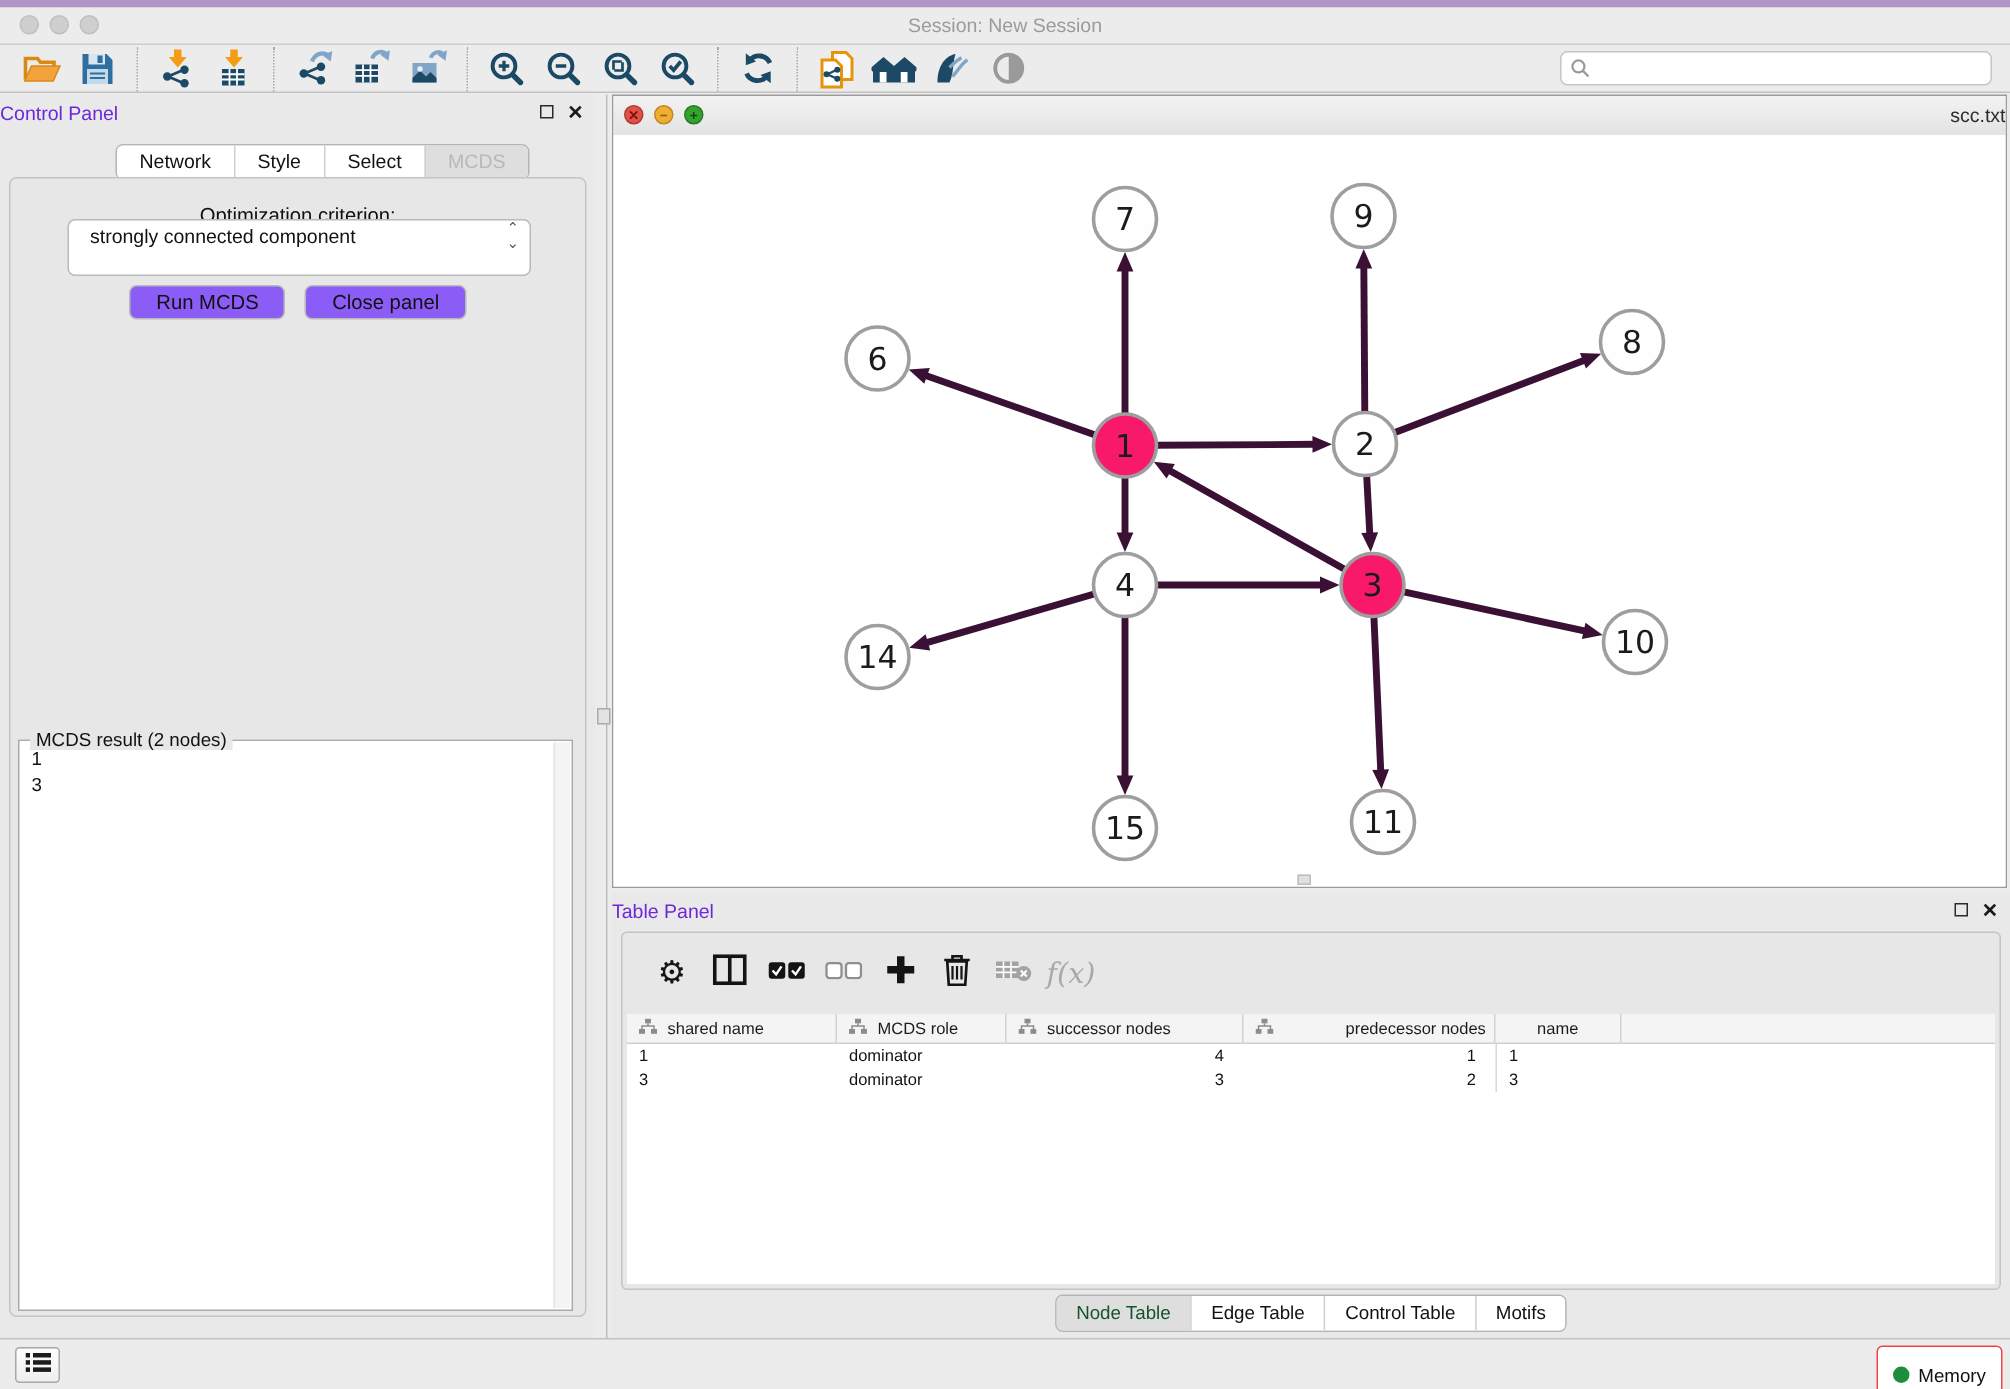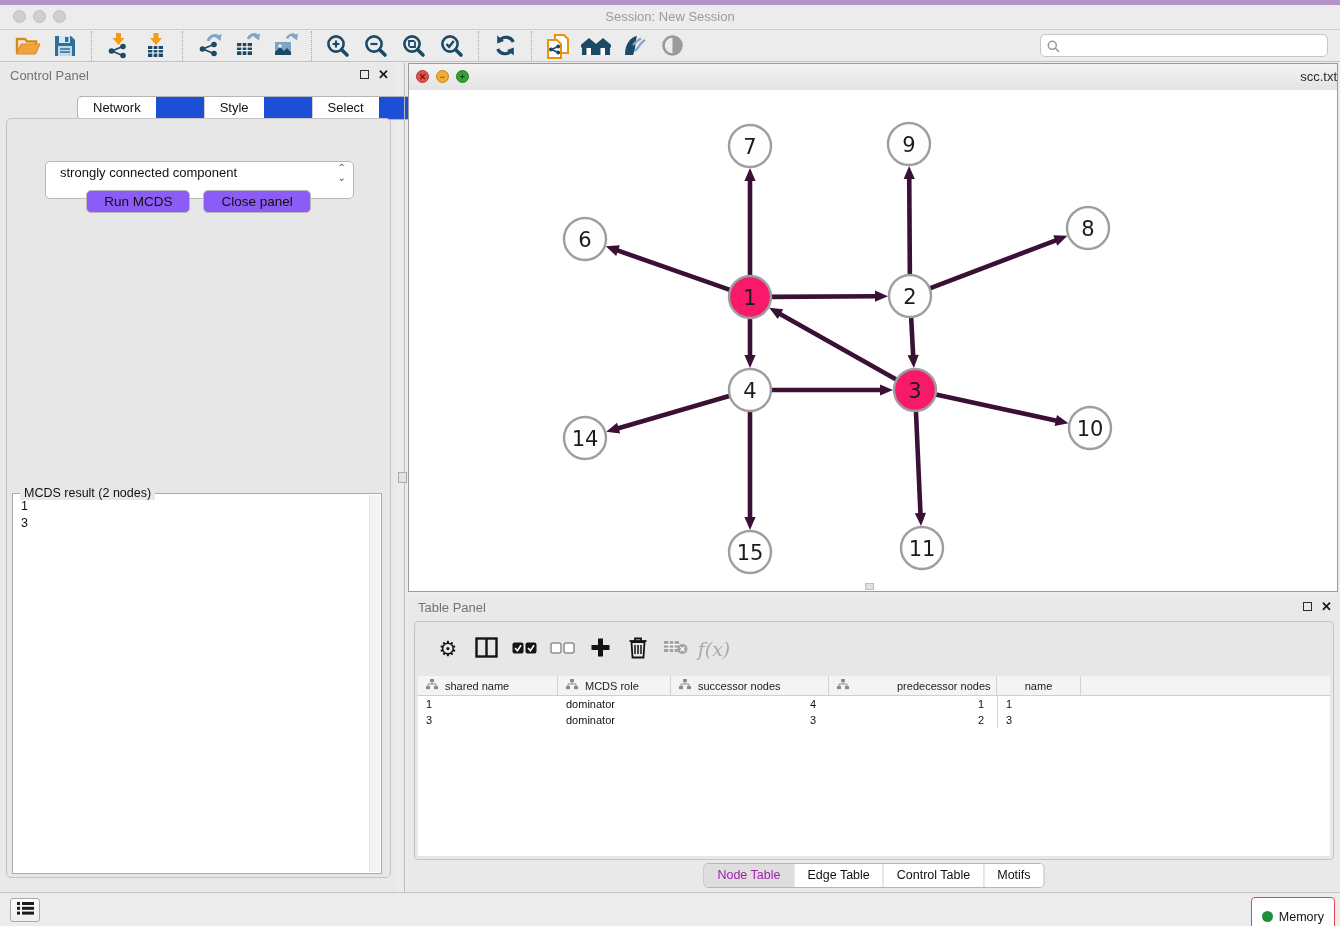--- a/index.html
+++ b/index.html
@@ -18,32 +18,32 @@
   .tbtn{width:38px;height:30px;display:flex;align-items:center;justify-content:center;flex:0 0 auto;}
   .tbtn svg{display:block;}
   .tsep{width:0;height:30px;border-left:1px dotted #a8a8a8;margin:0 7px;flex:0 0 auto;}
   .search-wrap{margin-left:auto;margin-right:12px;position:relative;width:288px;height:23px;}
   .search-input{width:100%;height:100%;box-sizing:border-box;border:1px solid #c6c6c6;border-radius:5px;
                 background:#fff;padding:0 8px 0 24px;font-size:12px;font-family:"Liberation Sans",sans-serif;outline:none;}
   .search-glass{position:absolute;left:7px;top:5px;}
   
   .control-panel{position:absolute;left:0;top:63px;width:397px;height:829px;background:#e9e9e9;}
   .panel-head{position:relative;height:26px;}
-  .panel-head .ph-title{position:absolute;left:10px;top:5px;font-size:13px;color:#737373;}
+  .panel-head .ph-title{position:absolute;left:0;top:5px;font-size:13px;color:#6d28d9;}
   .ph-icons{position:absolute;right:8px;top:6px;display:flex;gap:9px;align-items:center;}
   .float-ic{width:9px;height:9px;border:1.6px solid #2a2a2a;box-sizing:border-box;}
   .close-ic{font-size:13px;font-weight:bold;color:#1a1a1a;line-height:11px;}
   .cp-tabs{position:absolute;left:77px;top:33px;display:flex;height:22px;
-           border:1px solid #b5b5b5;border-radius:5px;overflow:hidden;background:#1d4ed8;gap:48px;}
+           border:1px solid #b5b5b5;border-radius:5px;overflow:hidden;background:#ffffff;}
   .cp-tab{padding:0 15px;line-height:21px;font-size:13px;color:#111;background:#fff;border-left:1px solid #cfcfcf;}
   .cp-tab:first-child{border-left:none;}
   .cp-tab.active{background:#dedede;color:#b8b8b8;}
   .cp-pane{position:absolute;left:6px;right:6px;top:55px;bottom:14px;border:1px solid #c4c4c4;border-radius:5px;background:#e7e7e7;}
   .opt-label{position:absolute;top:17px;left:0;right:0;text-align:center;font-size:13.5px;color:#111;}
-  .criterion{position:absolute;top:42px;left:38px;width:309px;height:38px;background:#fff;border:1px solid #b9b9b9;
+  .criterion{position:absolute;top:27px;left:38px;width:309px;height:38px;background:#fff;border:1px solid #b9b9b9;
              border-radius:5px;box-sizing:border-box;font-size:13px;line-height:21px;padding-left:14px;color:#111;}
   .criterion .updown{position:absolute;right:7px;top:1px;font-size:10px;color:#555;line-height:10px;text-align:center;}
   .btn-row{position:absolute;top:71px;left:0;right:0;display:flex;justify-content:center;gap:13px;}
   .mac-btn{height:23px;background:#8b5cf6;border:1px solid #b9b9b9;border-radius:5px;font-size:13.5px;
            font-family:"Liberation Sans",sans-serif;padding:0 17px;color:#111;line-height:21px;}
   .result-group{position:absolute;left:5px;right:8px;top:374px;bottom:3px;border:1px solid #ababab;background:#fff;}
   .result-legend{position:absolute;top:-8px;left:7px;background:#e7e7e7;padding:0 4px;font-size:12.5px;color:#111;}
   .result-lines{position:absolute;top:4px;left:8px;right:16px;font-size:12.5px;line-height:17px;color:#111;}
   .result-scrollbar{position:absolute;top:1px;bottom:1px;right:1px;width:10px;background:#f4f4f4;border-left:1px solid #e3e3e3;}
   
@@ -75,21 +75,21 @@
          font-size:11px;color:#1c1c1c;padding-left:8px;gap:7px;overflow:hidden;white-space:nowrap;}
   .tbl-h.center{justify-content:center;padding-left:0;}
   .tbl-row{display:flex;height:16px;}
   .tbl-c{box-sizing:border-box;font-size:11px;color:#111;line-height:16px;padding:0 8px;overflow:hidden;white-space:nowrap;}
   .tbl-c.right{text-align:right;padding-right:13px;}
   .tbl-c.name-col{border-left:1px solid #d8d8d8;}
   .tp-tabs{position:absolute;left:50%;transform:translateX(-50%);bottom:4px;display:flex;height:23px;
            border:1px solid #b5b5b5;border-radius:5px;overflow:hidden;background:#fff;}
   .tp-tab{padding:0 13px;line-height:22px;font-size:12.5px;color:#111;background:#fff;border-left:1px solid #cfcfcf;white-space:nowrap;}
   .tp-tab:first-child{border-left:none;}
-  .tp-tab.active{background:#dedede;color:#a21caf;}
+  .tp-tab.active{background:#dedede;color:#14532d;}
   
   .statusbar{position:absolute;left:0;right:0;top:892px;height:34px;background:#ececec;border-top:1px solid #c2c2c2;}
   .sb-left-btn{position:absolute;left:10px;top:5px;width:30px;height:24px;background:linear-gradient(#fdfdfd,#efefef);
                border:1px solid #a9a9a9;border-radius:3px;display:flex;align-items:center;justify-content:center;box-sizing:border-box;}
   .memory-btn{position:absolute;right:5px;top:4px;height:39px;background:#fff;border:1px solid #ef4444;border-radius:4px;
               display:flex;align-items:center;gap:6px;padding:0 10px;box-sizing:border-box;}
   .mem-dot{width:11px;height:11px;border-radius:50%;background:#1f8e3c;}
   .memory-btn span{font-size:12.5px;color:#111;}
 </style>
 </head>
@@ -296,20 +296,21 @@
         <span class="close-ic">✕</span>
       </span>
     </div>
     <div class="cp-tabs" id="cp-tabs">
         <div class="cp-tab">Network</div>
         <div class="cp-tab">Style</div>
         <div class="cp-tab">Select</div>
         <div class="cp-tab active">MCDS</div>
       </div>
     <div class="cp-pane">
+      <div class="opt-label">Optimization criterion:</div>
       <div class="criterion">
         <span>strongly connected component</span>
         <span class="updown">⌃<br>⌄</span>
       </div>
       <div class="btn-row">
         <button class="mac-btn">Run MCDS</button>
         <button class="mac-btn">Close panel</button>
       </div>
       <div class="result-group">
         <span class="result-legend">MCDS result (2 nodes)</span>

